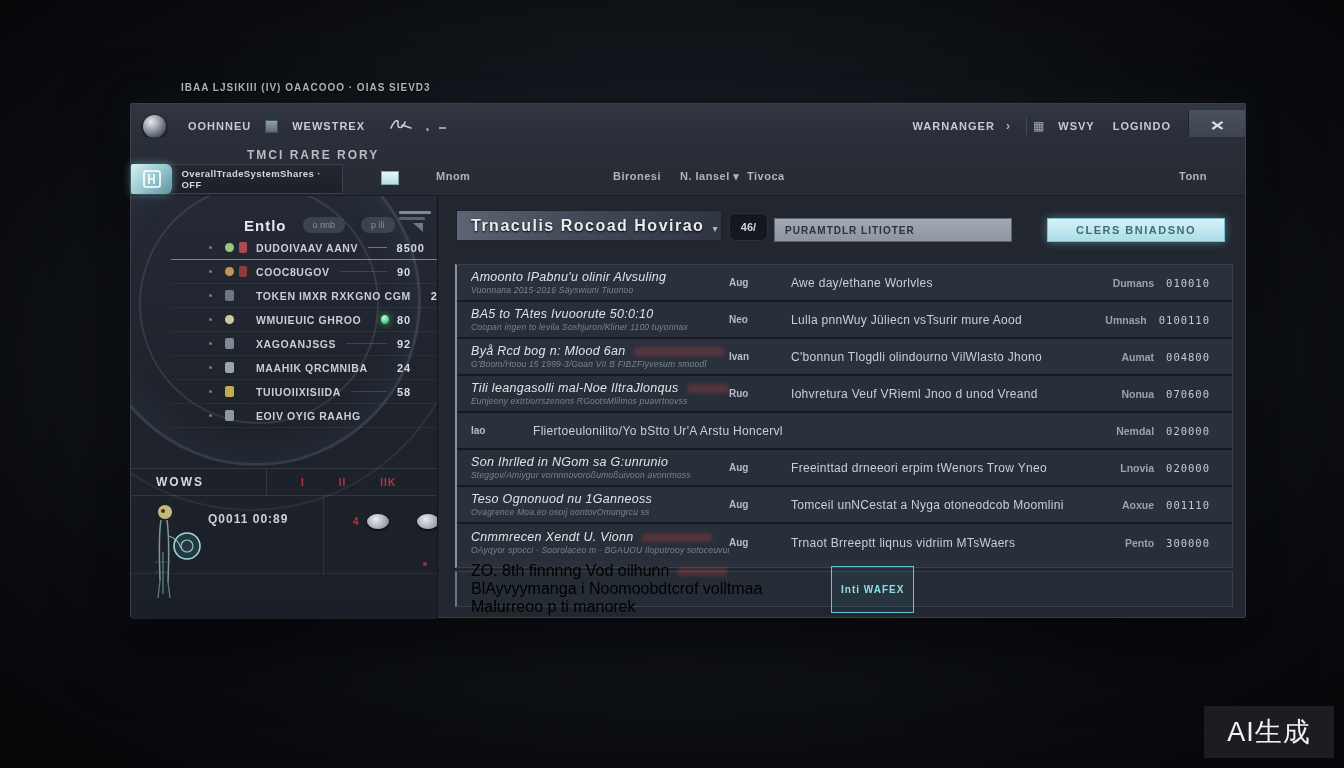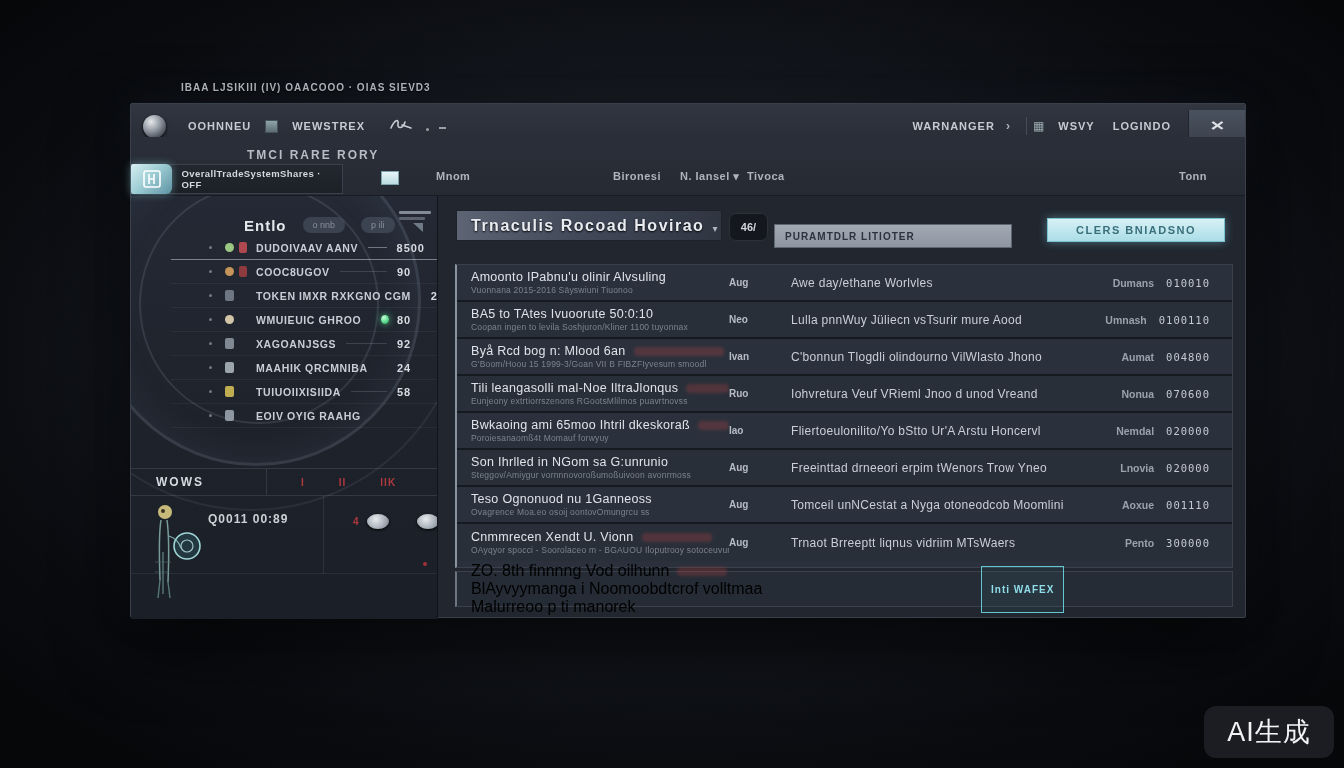--- a/index.html
+++ b/index.html
@@ -119,56 +119,56 @@
   .badge.b1 { left:236px; } .badge.b2 { left:286px; }
   .red-dot { position:absolute; left:292px; top:66px; width:4px; height:4px; background:#a03038; border-radius:50%; }
   .titlebox { position:absolute; left:325px; top:106px; width:266px; height:31px;
     background:linear-gradient(90deg,#5d6473 0%, #424959 45%, #2f3541 100%);
     border:1px solid #1d222b; display:flex; align-items:center; padding-left:14px; cursor:pointer; }
   .titlebox .t { font-size:16px; color:#e9ecf1; letter-spacing:1.5px; font-weight:bold; text-shadow:0 1px 2px #000; }
   .titlebox .caret { color:#aeb4bd; font-size:10px; margin-left:8px; margin-top:6px; }
   .btn46 { position:absolute; left:598px; top:109px; width:39px; height:28px; background:#14171d;
     border:1px solid #2b3039; border-radius:7px; color:#d2d6dc; font-size:11px; font-weight:bold;
     display:flex; align-items:center; justify-content:center; cursor:pointer; }
-  .searchbox { position:absolute; left:643px; top:120px; width:238px; height:24px;
+  .searchbox { position:absolute; left:643px; top:114px; width:238px; height:24px;
     background:linear-gradient(#a2a9b3,#8d95a1); border:1px solid #5f6671;
     color:#2c333e; font-size:10px; font-weight:bold; letter-spacing:1px; padding:0 10px;
     font-family:"Liberation Sans", sans-serif; }
   .cyanbtn { position:absolute; left:916px; top:114px; width:178px; height:24px;
     background:linear-gradient(#d7f1f5,#abdde7); border:1px solid #79c2cf;
     box-shadow:0 0 10px rgba(130,210,225,.45); color:#3a6f7c; font-size:11px; font-weight:bold;
     letter-spacing:1.5px; display:flex; align-items:center; justify-content:center; cursor:pointer; }
 
   .table { position:absolute; left:324px; top:160px; width:778px; height:304px;
     border:1px solid #3a414c; border-left:2px solid #8a93a0; background:#2b313c; }
   .row { position:relative; height:37px; display:flex; align-items:center;
     border-bottom:2px solid #151920; padding-left:14px; cursor:pointer; }
   .row:nth-child(even) { background:#292f39; }
   .row:last-child { border-bottom:none; }
-  .row .lblock { width:258px; overflow:hidden; }
+  .row .lblock { width:258px; overflow:hidden;font-style:italic; }
   .row .rtitle { font-size:12.5px; color:#dfe3e9; letter-spacing:.3px; white-space:nowrap; display:flex; align-items:center; }
   .row .rsub { font-size:8.5px; color:#7c838e; letter-spacing:.2px; white-space:nowrap; margin-top:1px; }
   .row .rtag { width:62px; font-size:10px; font-weight:bold; color:#b6bcc6; }
   .row .rdesc { flex:1; font-size:12px; color:#c9ced7; letter-spacing:.3px; white-space:nowrap; overflow:hidden; }
   .row .rright { display:flex; align-items:center; gap:12px; padding-right:22px; }
   .row .rname { font-size:10.5px; font-weight:bold; color:#9aa1ac; }
   .row .rnum { font-size:10.5px; color:#c4cad3; font-family:"DejaVu Sans Mono", monospace; letter-spacing:1px; }
   .smudge { display:inline-block; height:9px; border-radius:4px; background:rgba(190,70,70,.28);
     filter:blur(1.5px); margin-left:8px; }
   .w50{width:50px;} .w70{width:70px;} .w90{width:90px;}
 
   .table2 { position:absolute; left:324px; top:467px; width:778px; height:36px;
     border:1px solid #3a414c; border-left:2px solid #6d7πυ582; border-left:2px solid #6d7582; background:#262c36;
     display:flex; align-items:center; padding-left:14px; cursor:pointer; }
   .table2 .lblock { width:360px; }
-  .outline-btn { margin-left:150px; border:1px solid #62c6d3; color:#8fdde8; background:rgba(60,120,135,.12);
+  .outline-btn { border:1px solid #62c6d3; color:#8fdde8; background:rgba(60,120,135,.12);
     font-size:10px; font-weight:bold; letter-spacing:1px; padding:17px 9px; cursor:pointer; }
 
   .watermark { position:absolute; right:10px; bottom:10px; width:130px; height:52px;
-    background:rgba(30,32,37,.92); border-radius:12px; display:flex; align-items:center; justify-content:center;
+    background:rgba(30,32,37,.92); border-radius:0; display:flex; align-items:center; justify-content:center;
     color:#f2f3f5; font-size:27px; letter-spacing:1px; }
 </style>
 </head>
 <body>
 
 <div class="stage">
 
   <div class="taskbar-text">IBAA LJSIKIII (IV) OAACOOO · OIAS SIEVD3</div>
 
   <div class="window">
@@ -387,27 +387,20 @@
           </div>
         <div class="rtag">Ruo</div>
         <div class="rdesc">Iohvretura Veuf VRieml Jnoo d unod Vreand</div>
         <div class="rright">
             <span class="rname">Nonua</span>
             <span class="rnum">070600</span>
           </div>
       </div>
 
       <div class="row">
-        <div class="lblock">
-            <div class="rtitle">
-              <span>Bwkaoing ami 65moo Ihtril dkeskoraß</span>
-              <span class="smudge w50"></span>
-            </div>
-            <div class="rsub">Poroiesanaomß4t Momauf forwyuy</div>
-          </div>
         <div class="rtag">Iao</div>
         <div class="rdesc">Fliertoeulonilito/Yo bStto Ur'A Arstu Honcervl</div>
         <div class="rright">
             <span class="rname">Nemdal</span>
             <span class="rnum">020000</span>
           </div>
       </div>
 
       <div class="row">
         <div class="lblock">

